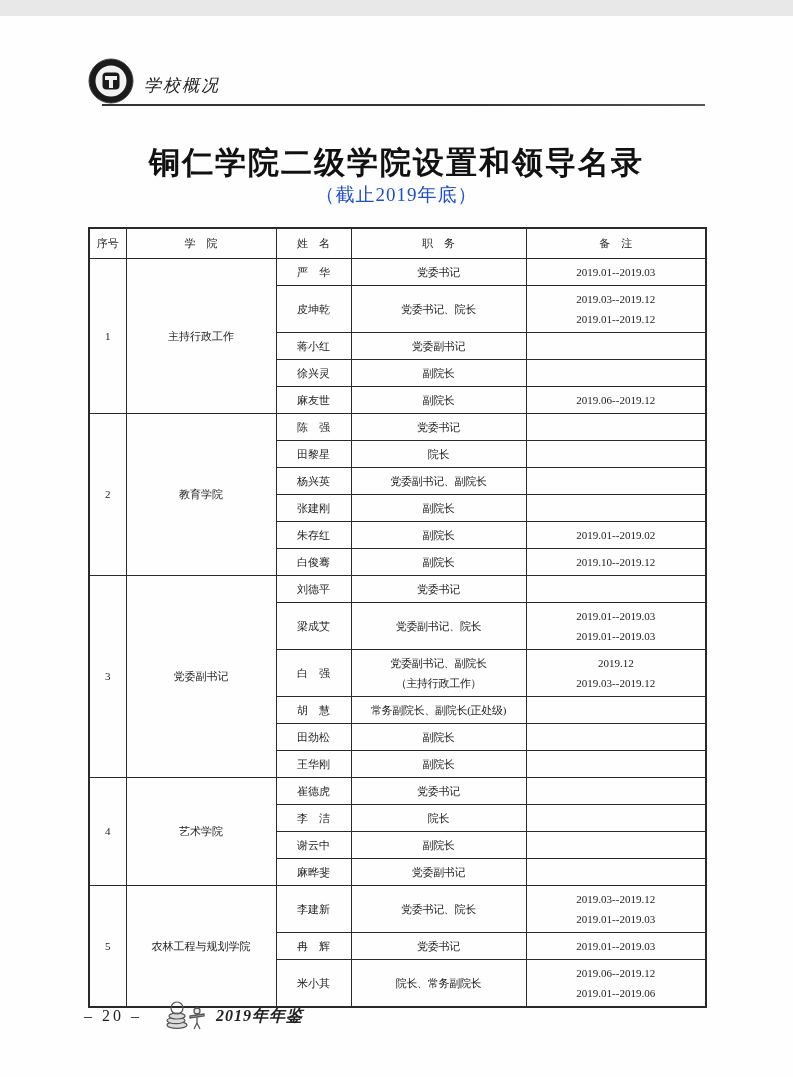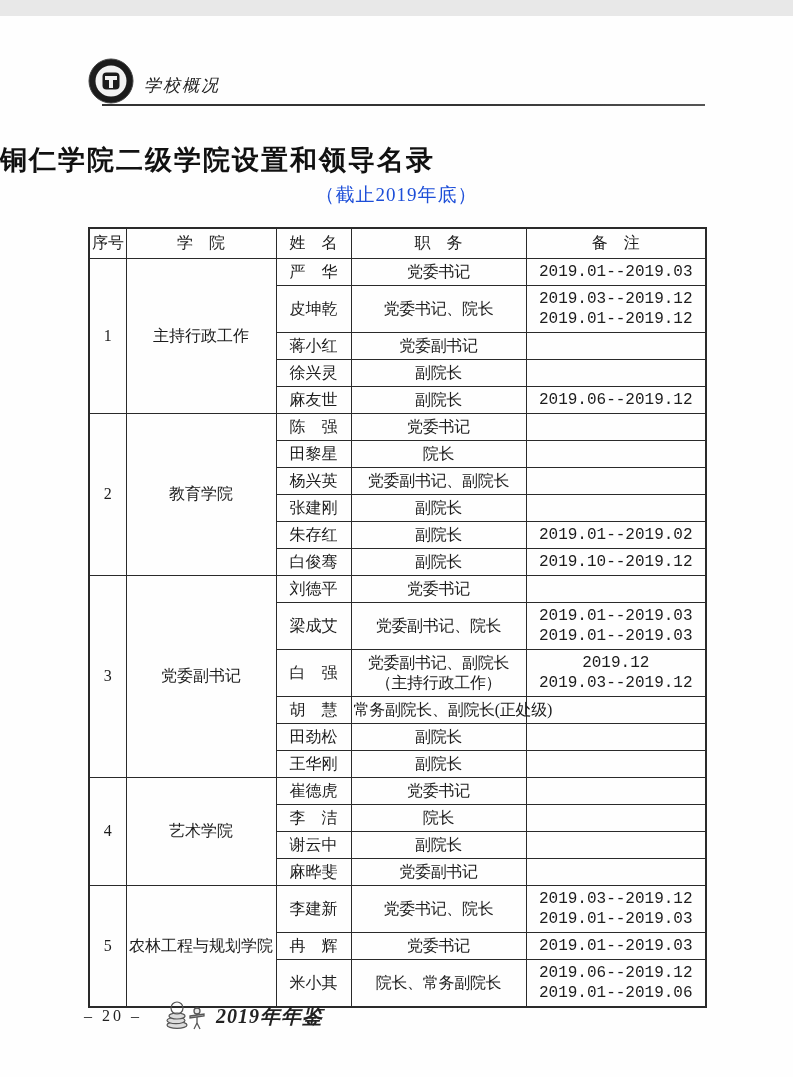--- a/index.html
+++ b/index.html
@@ -26,52 +26,52 @@
     font-style: italic; font-size: 17px; letter-spacing: 2px; color: #222;
   }
   .header-rule {
     position: absolute; left: 14px; top: 46px; width: 603px; height: 2px;
     background: linear-gradient(to right, #333 0 60%, #555);
   }
 
   
   .page-title {
     position: absolute; left: 0; top: 126px; width: 100%;
-    text-align: left; font-family: "Liberation Sans", sans-serif;
-    font-size: 27px; font-weight: bold; letter-spacing: 2px; color: #111;
+    text-align: center; font-family: "Liberation Sans", sans-serif;
+    font-size: 31px; font-weight: bold; letter-spacing: 2px; color: #111;
   }
   .page-subtitle {
     position: absolute; left: 0; top: 166px; width: 100%;
     text-align: center; font-size: 19px; letter-spacing: 1px; color: #1d4ed8;
   }
 
   
   table.dir {
     position: absolute; left: 88px; top: 211px;
     width: 617px; border-collapse: collapse; table-layout: fixed;
-    font-size: 16px; color: #1c1c1c;
+    font-size: 11px; color: #1c1c1c;
   }
   table.dir th, table.dir td {
     border: 1px solid #2a2a2a;
     text-align: center; vertical-align: middle;
     padding: 3px 2px; line-height: 20px;
   }
   table.dir { border: 2px solid #2a2a2a; }
   table.dir thead th { height: 30px; font-weight: normal; white-space: pre; }
   .cell-line { white-space: nowrap; }
   td.pos-cell .cell-line { letter-spacing: -0.3px; }
   td.name-cell { white-space: pre; }
-  td.remark-cell { font-family: Liberation Mono, monospace; }
+  td.remark-cell { font-family: Liberation Serif, serif; }
 
   
   .footer { position: absolute; left: 84px; top: 983px; height: 34px; display: flex; align-items: center; }
   .page-number { font-size: 16px; letter-spacing: 3px; color: #222; }
   .mascot { margin-left: 22px; margin-right: 8px; width: 44px; height: 34px; display: inline-block; }
   .yearbook-label {
-    font-size: 20px; font-weight: bold; font-style: italic; letter-spacing: 1px; color: #222;
+    font-size: 16px; font-weight: bold; font-style: italic; letter-spacing: 1px; color: #222;
   }
 </style>
 </head>
 <body>
 
 <div class="page">
 
   <div class="top-header">
     <span class="seal">
       <svg width="46" height="46" viewBox="0 0 46 46">

